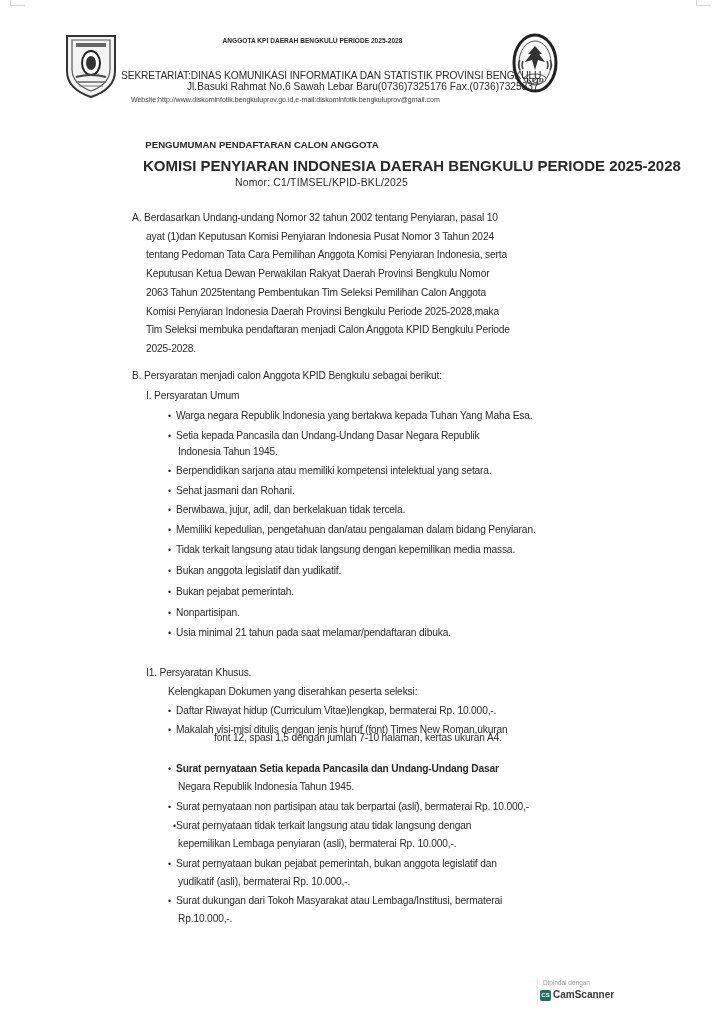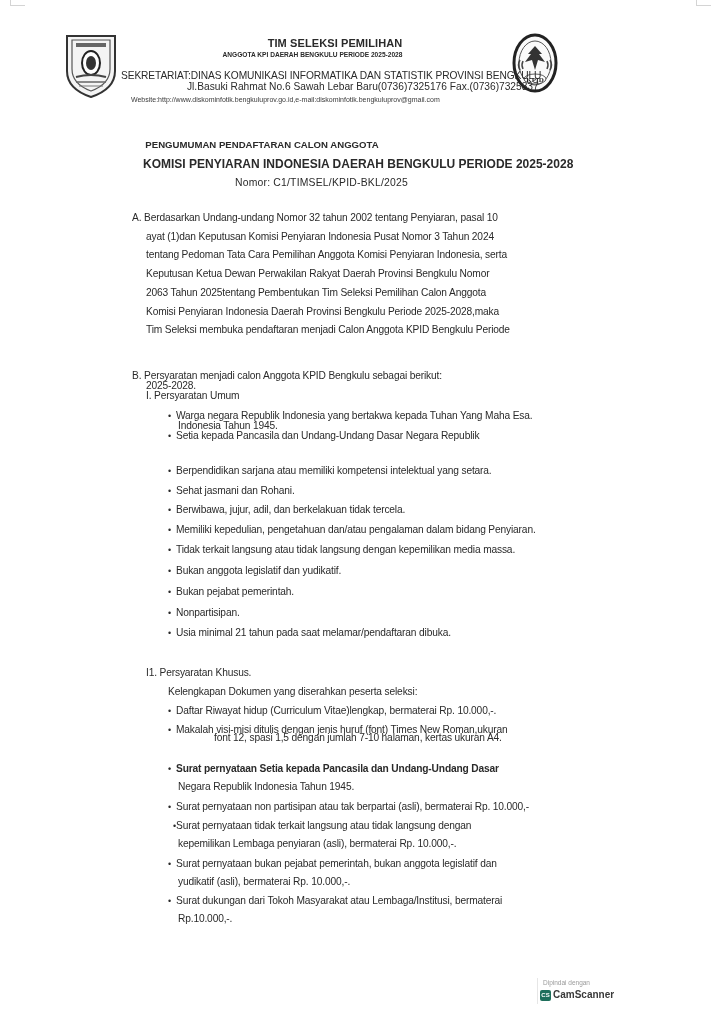--- a/index.html
+++ b/index.html
@@ -16,21 +16,21 @@
 
     .kop { position: absolute; left: 100px; top: 36px; width: 440px; text-align: center; }
     .kop-title { font-size: 11px; font-weight: bold; letter-spacing: 0.1px; line-height: 14px; margin-left: 30px; }
     .kop-sub { font-size: 6.6px; font-weight: bold; line-height: 10px; margin-left: -15px; }
     .kop-secretariat { position: absolute; left: 121px; top: 70px; font-size: 10.2px; white-space: nowrap; letter-spacing: -0.1px; }
     .kop-address { position: absolute; left: 146px; top: 81px; font-size: 10.2px; white-space: nowrap; margin-left: 41px; }
     .kop-web { position: absolute; left: 131px; top: 96px; font-size: 7px; white-space: nowrap; color: #3a3a3a; }
 
     .title1 { position: absolute; left: 0; width: 574px; top: 139px; text-align: center; font-size: 9.6px; font-weight: bold; }
     .title1 span { margin-left: -50px; }
-    .title2 { position: absolute; left: 143px; top: 157px; font-size: 12px; font-weight: bold; white-space: nowrap; }
+    .title2 { position: absolute; left: 143px; top: 157px; font-size: 15px; font-weight: bold; white-space: nowrap; }
     .nomor { position: absolute; left: 235px; top: 177px; font-size: 10.4px; white-space: nowrap; letter-spacing: 0.2px; }
 
     .line { position: absolute; white-space: nowrap; font-size: 10.2px; letter-spacing: -0.15px; }
     .bullet { display: inline-block; width: 8px; font-size: 9px; }
   </style>
 </head>
 <body>
 
 <div class="corner corner-tl"></div>
 <div class="corner corner-tr"></div>
@@ -50,45 +50,44 @@
   <ellipse cx="23" cy="31" rx="21" ry="28" fill="#fafafa" stroke="#222" stroke-width="3"></ellipse>
   <ellipse cx="23" cy="31" rx="16" ry="22" fill="none" stroke="#555" stroke-width="1"></ellipse>
   <path d="M23 14 L16 22 L19 22 L13 30 L20 28 L23 38 L26 28 L33 30 L27 22 L30 22 Z" fill="#333"></path>
   <path d="M8 28 Q5 33 8 38 M11 29 Q9 33 11 37" stroke="#444" stroke-width="1.5" fill="none"></path>
   <path d="M38 28 Q41 33 38 38 M35 29 Q37 33 35 37" stroke="#444" stroke-width="1.5" fill="none"></path>
   <ellipse cx="23" cy="47" rx="11" ry="5" fill="#fff" stroke="#333" stroke-width="0.8"></ellipse>
   <text x="23" y="49.5" text-anchor="middle" font-size="7" font-weight="bold" fill="#222" font-family="Liberation Serif, serif">KPID</text>
 </svg>
 
 <div class="kop">
-  <div class="kop-title">TIM SELEKSI PEMILIHAN</div>
   <div class="kop-sub">ANGGOTA KPI DAERAH BENGKULU PERIODE 2025-2028</div>
 </div>
 <div class="kop-secretariat">SEKRETARIAT:DINAS KOMUNIKASI INFORMATIKA DAN STATISTIK PROVINSI BENGKULU</div>
 <div class="kop-address">Jl.Basuki Rahmat No.6 Sawah Lebar Baru(0736)7325176 Fax.(0736)7325837</div>
 <div class="kop-web">Website:http://www.diskominfotik.bengkuluprov.go.id,e-mail:diskominfotik.bengkuluprov@gmail.com</div>
 
 <div class="title1"><span>PENGUMUMAN PENDAFTARAN CALON ANGGOTA</span></div>
 <div class="title2">KOMISI PENYIARAN INDONESIA DAERAH BENGKULU PERIODE 2025-2028</div>
 <div class="nomor">Nomor: C1/TIMSEL/KPID-BKL/2025</div>
 
 <div id="body-content">
     <div class="line" style="left: 132px; top: 212px;"><span>A. Berdasarkan Undang-undang Nomor 32 tahun 2002 tentang Penyiaran, pasal 10</span></div>
     <div class="line" style="left: 146px; top: 231px;"><span>ayat (1)dan Keputusan Komisi Penyiaran Indonesia Pusat Nomor 3 Tahun 2024</span></div>
     <div class="line" style="left: 146px; top: 249px;"><span>tentang Pedoman Tata Cara Pemilihan Anggota Komisi Penyiaran Indonesia, serta</span></div>
     <div class="line" style="left: 146px; top: 268px;"><span>Keputusan Ketua Dewan Perwakilan Rakyat Daerah Provinsi Bengkulu Nomor</span></div>
     <div class="line" style="left: 146px; top: 287px;"><span>2063 Tahun 2025tentang Pembentukan Tim Seleksi Pemilihan Calon Anggota</span></div>
     <div class="line" style="left: 146px; top: 306px;"><span>Komisi Penyiaran Indonesia Daerah Provinsi Bengkulu Periode 2025-2028,maka</span></div>
     <div class="line" style="left: 146px; top: 324px;"><span>Tim Seleksi membuka pendaftaran menjadi Calon Anggota KPID Bengkulu Periode</span></div>
-    <div class="line" style="left: 146px; top: 343px; margin-top: 37px;"><span>2025-2028.</span></div>
+    <div class="line" style="left: 146px; top: 343px;"><span>2025-2028.</span></div>
     <div class="line" style="left: 132px; top: 370px;"><span>B. Persyaratan menjadi calon Anggota KPID Bengkulu sebagai berikut:</span></div>
     <div class="line" style="left: 146px; top: 390px;"><span>I. Persyaratan Umum</span></div>
     <div class="line" style="left: 168px; top: 410px;"><span class="bullet">•</span><span>Warga negara Republik Indonesia yang bertakwa kepada Tuhan Yang Maha Esa.</span></div>
     <div class="line" style="left: 168px; top: 430px;"><span class="bullet">•</span><span>Setia kepada Pancasila dan Undang-Undang Dasar Negara Republik</span></div>
-    <div class="line" style="left: 178px; top: 420px;"><span>Indonesia Tahun 1945.</span></div>
+    <div class="line" style="left: 178px; top: 446px;"><span>Indonesia Tahun 1945.</span></div>
     <div class="line" style="left: 168px; top: 465px;"><span class="bullet">•</span><span>Berpendidikan sarjana atau memiliki kompetensi intelektual yang setara.</span></div>
     <div class="line" style="left: 168px; top: 485px;"><span class="bullet">•</span><span>Sehat jasmani dan Rohani.</span></div>
     <div class="line" style="left: 168px; top: 504px;"><span class="bullet">•</span><span>Berwibawa, jujur, adil, dan berkelakuan tidak tercela.</span></div>
     <div class="line" style="left: 168px; top: 524px;"><span class="bullet">•</span><span>Memiliki kepedulian, pengetahuan dan/atau pengalaman dalam bidang Penyiaran.</span></div>
     <div class="line" style="left: 168px; top: 544px;"><span class="bullet">•</span><span>Tidak terkait langsung atau tidak langsung dengan kepemilikan media massa.</span></div>
     <div class="line" style="left: 168px; top: 565px;"><span class="bullet">•</span><span>Bukan anggota legislatif dan yudikatif.</span></div>
     <div class="line" style="left: 168px; top: 586px;"><span class="bullet">•</span><span>Bukan pejabat pemerintah.</span></div>
     <div class="line" style="left: 168px; top: 607px;"><span class="bullet">•</span><span>Nonpartisipan.</span></div>
     <div class="line" style="left: 168px; top: 627px;"><span class="bullet">•</span><span>Usia minimal 21 tahun pada saat melamar/pendaftaran dibuka.</span></div>
     <div class="line" style="left: 146px; top: 667px;"><span>I1.  Persyaratan Khusus.</span></div>

